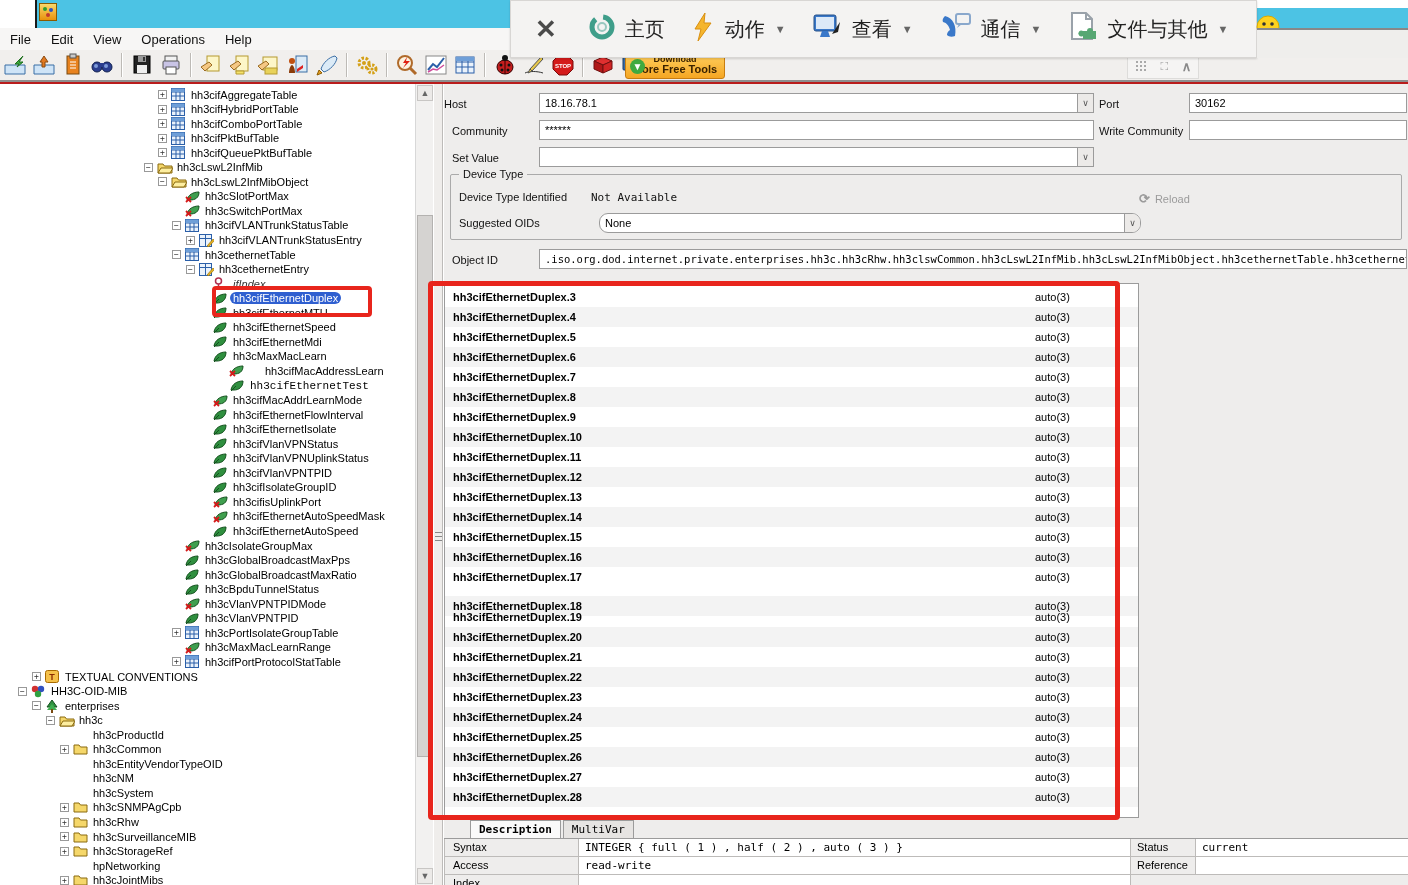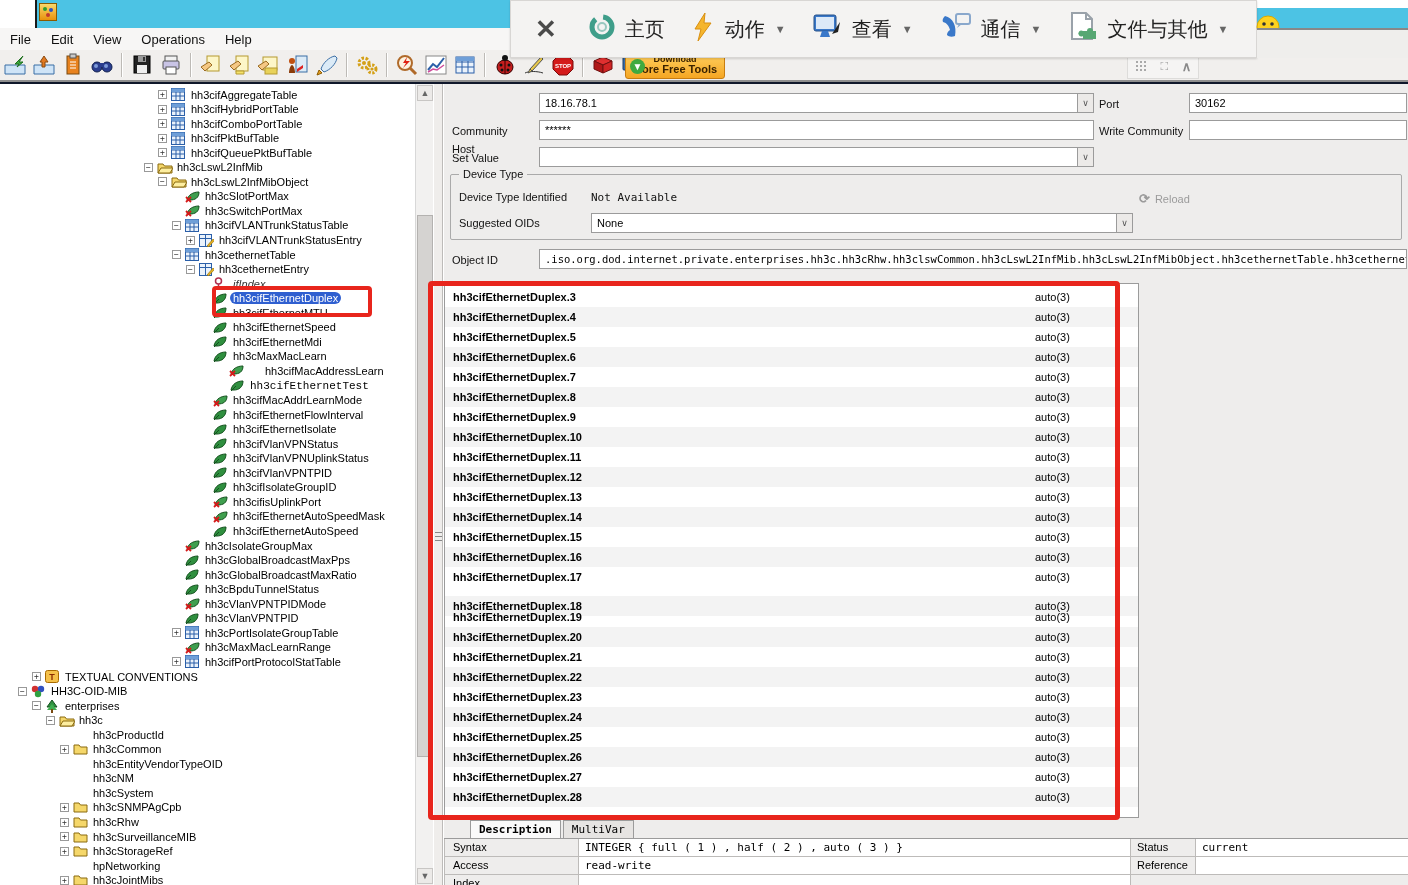--- a/index.html
+++ b/index.html
@@ -1,18 +1,18 @@
 <!DOCTYPE html>
 <html><head>
 <meta charset="utf-8">
 <style>
   * { margin:0; padding:0; box-sizing:border-box; }
   html,body { width:1408px; height:885px; overflow:hidden; background:#fff;
     font-family:"Liberation Sans", sans-serif; }
-  .screen { position:absolute; left:0; top:0; width:1408px; height:885px; background:#0f172a; overflow:hidden; }
+  .screen { position:absolute; left:0; top:0; width:1408px; height:885px; background:#b91c1c; overflow:hidden; }
 
   
   .titlebar { position:absolute; left:0; top:0; width:1408px; height:28px; background:#fff; }
   .titlebar .cyan { position:absolute; left:35px; top:0; width:1373px; height:28px; background:#4cc3e4; border-left:2px solid #1a1a1a; }
   .titlebar .cyan-right-mask { position:absolute; left:1257px; top:0; width:151px; height:8px; background:#fff; }
   .app-icon { position:absolute; left:39px; top:3px; width:18px; height:18px; background:linear-gradient(#f9d76a,#e8920c); border:1px solid #8a5a00; }
   .app-icon i { position:absolute; width:4px; height:4px; }
   .app-icon .a1{ left:3px; top:3px; background:#2d9e2d; border-radius:50%;}
   .app-icon .a2{ left:9px; top:4px; background:#2d52c0; border-radius:50%;}
   .app-icon .a3{ left:6px; top:9px; background:#c0392d; border-radius:50%;}
@@ -926,21 +926,21 @@
   <div class="tree-scroll">
     <div class="ts-btn" style="top:1px;">▲</div>
     <div class="ts-thumb"></div>
     <div class="ts-btn" style="bottom:1px;">▼</div>
   </div>
   <div class="splitter">
       <div class="split-grip"></div>
     </div>
 
   <div class="rpanel">
-    <div class="flabel" style="left:8px; top:14px;margin-top:45px;">Host</div>
+    <div class="flabel" style="left:0; top:14px;">Host</div>
     <div class="ffield" style="left:95px; top:9px; width:555px;">
       <span>18.16.78.1</span>
       <span class="combo-arrow">∨</span>
     </div>
     <div class="flabel" style="left:655px; top:14px;">Port</div>
     <div class="ffield" style="left:745px; top:9px; width:218px;">
       <span>30162</span>
     </div>
 
     <div class="flabel" style="left:8px; top:41px;">Community</div>
@@ -960,21 +960,21 @@
 
     <div class="dt-group">
       <div class="dt-legend">Device Type</div>
       <div class="flabel" style="left:8px; top:16px;">Device Type Identified</div>
       <div class="flabel mono" style="left:140px; top:16px;">Not Available</div>
       <div class="reload">
         <span class="ric">⟳</span>
         <span>Reload</span>
       </div>
       <div class="flabel" style="left:8px; top:42px;">Suggested OIDs</div>
-      <div class="ffield" style="left:140px; top:38px; width:542px;">
+      <div class="ffield" style="left:148px; top:38px; width:542px;border-radius:9px;">
         <span>None</span>
         <span class="combo-arrow">∨</span>
       </div>
     </div>
 
     <div class="flabel" style="left:8px; top:170px;">Object ID</div>
     <div class="ffield mono" style="left:95px; top:165px; width:868px; font-size:10.5px;">
       <span>.iso.org.dod.internet.private.enterprises.hh3c.hh3cRhw.hh3clswCommon.hh3cLswL2InfMib.hh3cLswL2InfMibObject.hh3cethernetTable.hh3cethernetEntry.hh3cifEthernetDup</span>
     </div>
 

